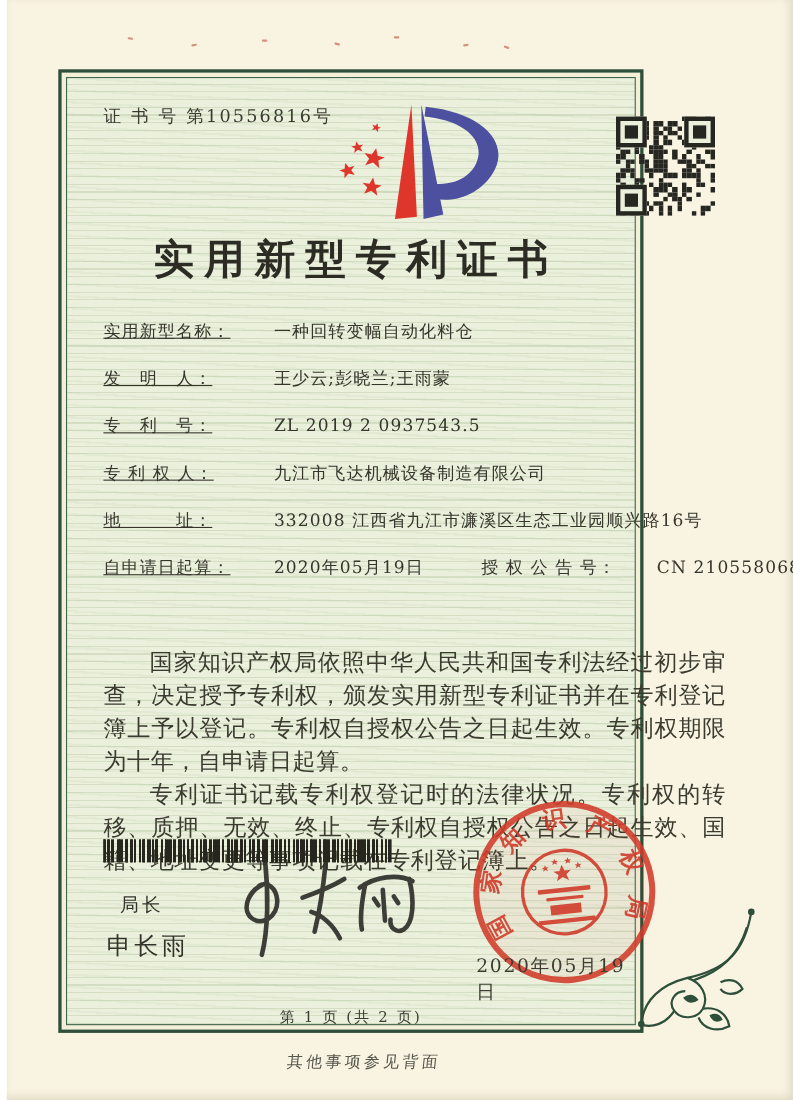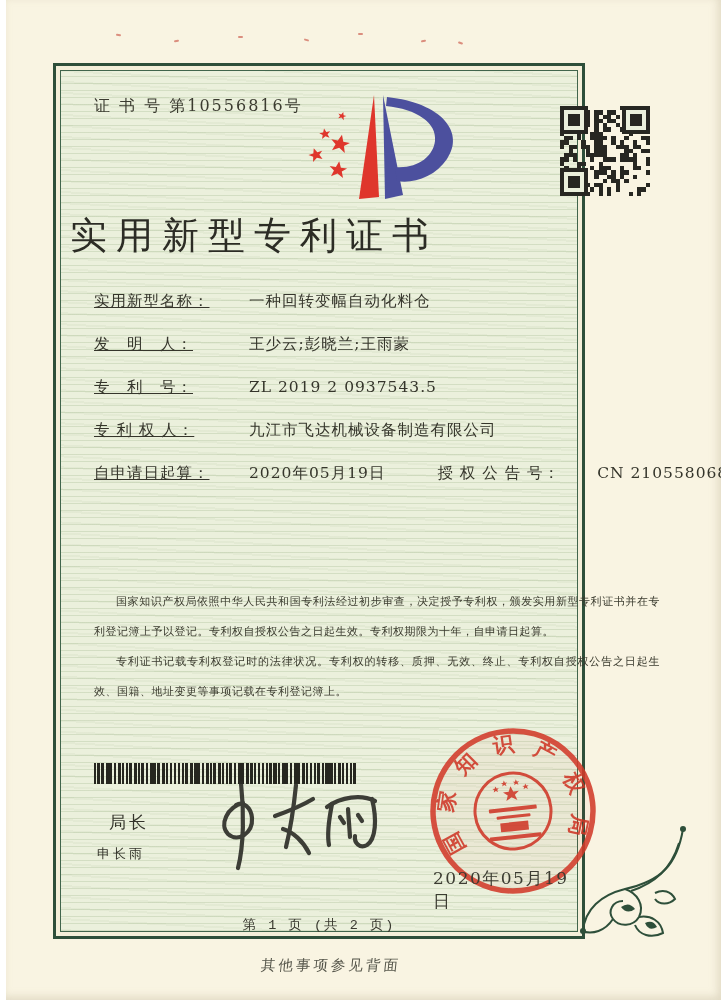--- a/index.html
+++ b/index.html
@@ -38,51 +38,51 @@
   .logo { position:absolute; left:222px; top:18px; }
   .qr { position:absolute; left:499px; top:35px; width:90px; height:90px; }
   .qr-grid { display:grid; grid-template-columns:repeat(21,1fr); grid-template-rows:repeat(21,1fr); width:100%; height:100%; }
   .qr-grid i { display:block; }
   .qr-grid i.b { background:#272722; }
   .finder { position:absolute; width:28px; height:28px; border:4px solid #272722; background:#ebf0dc; }
   .finder::after { content:""; position:absolute; left:4px; top:4px; width:12px; height:12px; background:#272722; }
   .f-tl{ left:0; top:0; } .f-tr{ right:0; top:0; } .f-bl{ left:0; bottom:0; }
   .title {
     position:absolute; left:0; top:140px; width:100%;
-    font-size:37px; font-weight:400;
+    text-align:center; font-size:37px; font-weight:700;
     letter-spacing:9px; color:#2c2c25; text-indent:9px;
   }
   .rows { position:absolute; left:33px; top:222px; width:565px; }
   .row { font-size:15.5px; color:#35352b; line-height:16px; margin-bottom:27px; white-space:nowrap; }
   .row .lbl { display:inline-block; min-width:118px; letter-spacing:1px;text-decoration:underline; }
   .row .val { letter-spacing:1px;margin-left:37px; }
   .grant-gap { display:inline-block; width:52px; }
   .paras { position:absolute; left:33px; top:516px; width:566px; }
   .paras p {
-    font-size:11px; line-height:30px; color:#3a3a2e;
+    font-size:21px; line-height:30px; color:#3a3a2e;
     text-indent:2em; text-align:justify; letter-spacing:.5px;
   }
   .barcode {
     position:absolute; left:33px; top:692px; width:262px; height:21px;
     background:
       repeating-linear-gradient(90deg,#26261f 0 2px,rgba(0,0,0,0) 2px 4px),
       repeating-linear-gradient(90deg,#26261f 0 1px,rgba(0,0,0,0) 1px 7px),
       repeating-linear-gradient(90deg,rgba(0,0,0,0) 0 3px,#26261f 3px 5px,rgba(0,0,0,0) 5px 11px);
   }
   .director-title { position:absolute; left:36px; top:740px; font-size:17px; letter-spacing:3px; color:#33332a;margin-left:12px; }
-  .director-name  { position:absolute; left:36px; top:774px; font-size:13px; letter-spacing:3px; color:#33332a; }
+  .director-name  { position:absolute; left:36px; top:774px; font-size:22px; letter-spacing:3px; color:#33332a; }
   .signature { position:absolute; left:138px; top:700px; }
   .seal { position:absolute; left:362px; top:650px; }
   .seal-date {
     position:absolute; left:372px; top:796px; z-index:5;
     font-size:17px; letter-spacing:1.5px; color:#3c3c32;
   }
   .page-indicator {
     position:absolute; left:0; top:845px; width:100%;
-    text-align:center; font-size:13.5px; letter-spacing:2px; color:#3a3a30;font-family:Liberation Mono, monospace;
+    text-align:center; font-size:13.5px; letter-spacing:2px; color:#3a3a30;
   }
   .back-note {
     position:absolute; left:325px; top:956px; transform:translateX(-50%) skewX(-6deg);
     font-size:14.5px; letter-spacing:3px; color:#55554a;
   }
   .flourish { position:absolute; left:500px; top:752px; z-index:4; }
 </style>
 </head>
 <body>
 
@@ -576,20 +576,23 @@
           <span class="lbl">实用新型名称：</span><span class="val">一种回转变幅自动化料仓</span>
         </div>
         <div class="row">
           <span class="lbl">发　明　人：</span><span class="val">王少云;彭晓兰;王雨蒙</span>
         </div>
         <div class="row">
           <span class="lbl">专　利　号：</span><span class="val">ZL 2019 2 0937543.5</span>
         </div>
         <div class="row">
           <span class="lbl">专 利 权 人：</span><span class="val">九江市飞达机械设备制造有限公司</span>
+        </div>
+        <div class="row">
+          <span class="lbl">地　　　址：</span><span class="val">332008 江西省九江市濂溪区生态工业园顺兴路16号</span>
         </div>
         <div class="row">
           <span class="lbl">自申请日起算：</span><span class="val">2020年05月19日</span><span class="grant-gap"></span><span style="letter-spacing:1px">授 权 公 告 号：</span><span class="val">CN 210558068 U</span>
         </div>
       </div>
 
       <div class="paras">
         <p>国家知识产权局依照中华人民共和国专利法经过初步审查，决定授予专利权，颁发实用新型专利证书并在专利登记簿上予以登记。专利权自授权公告之日起生效。专利权期限为十年，自申请日起算。</p>
         <p>专利证书记载专利权登记时的法律状况。专利权的转移、质押、无效、终止、专利权自授权公告之日起生效、国籍、地址变更等事项记载在专利登记簿上。</p>
       </div>

